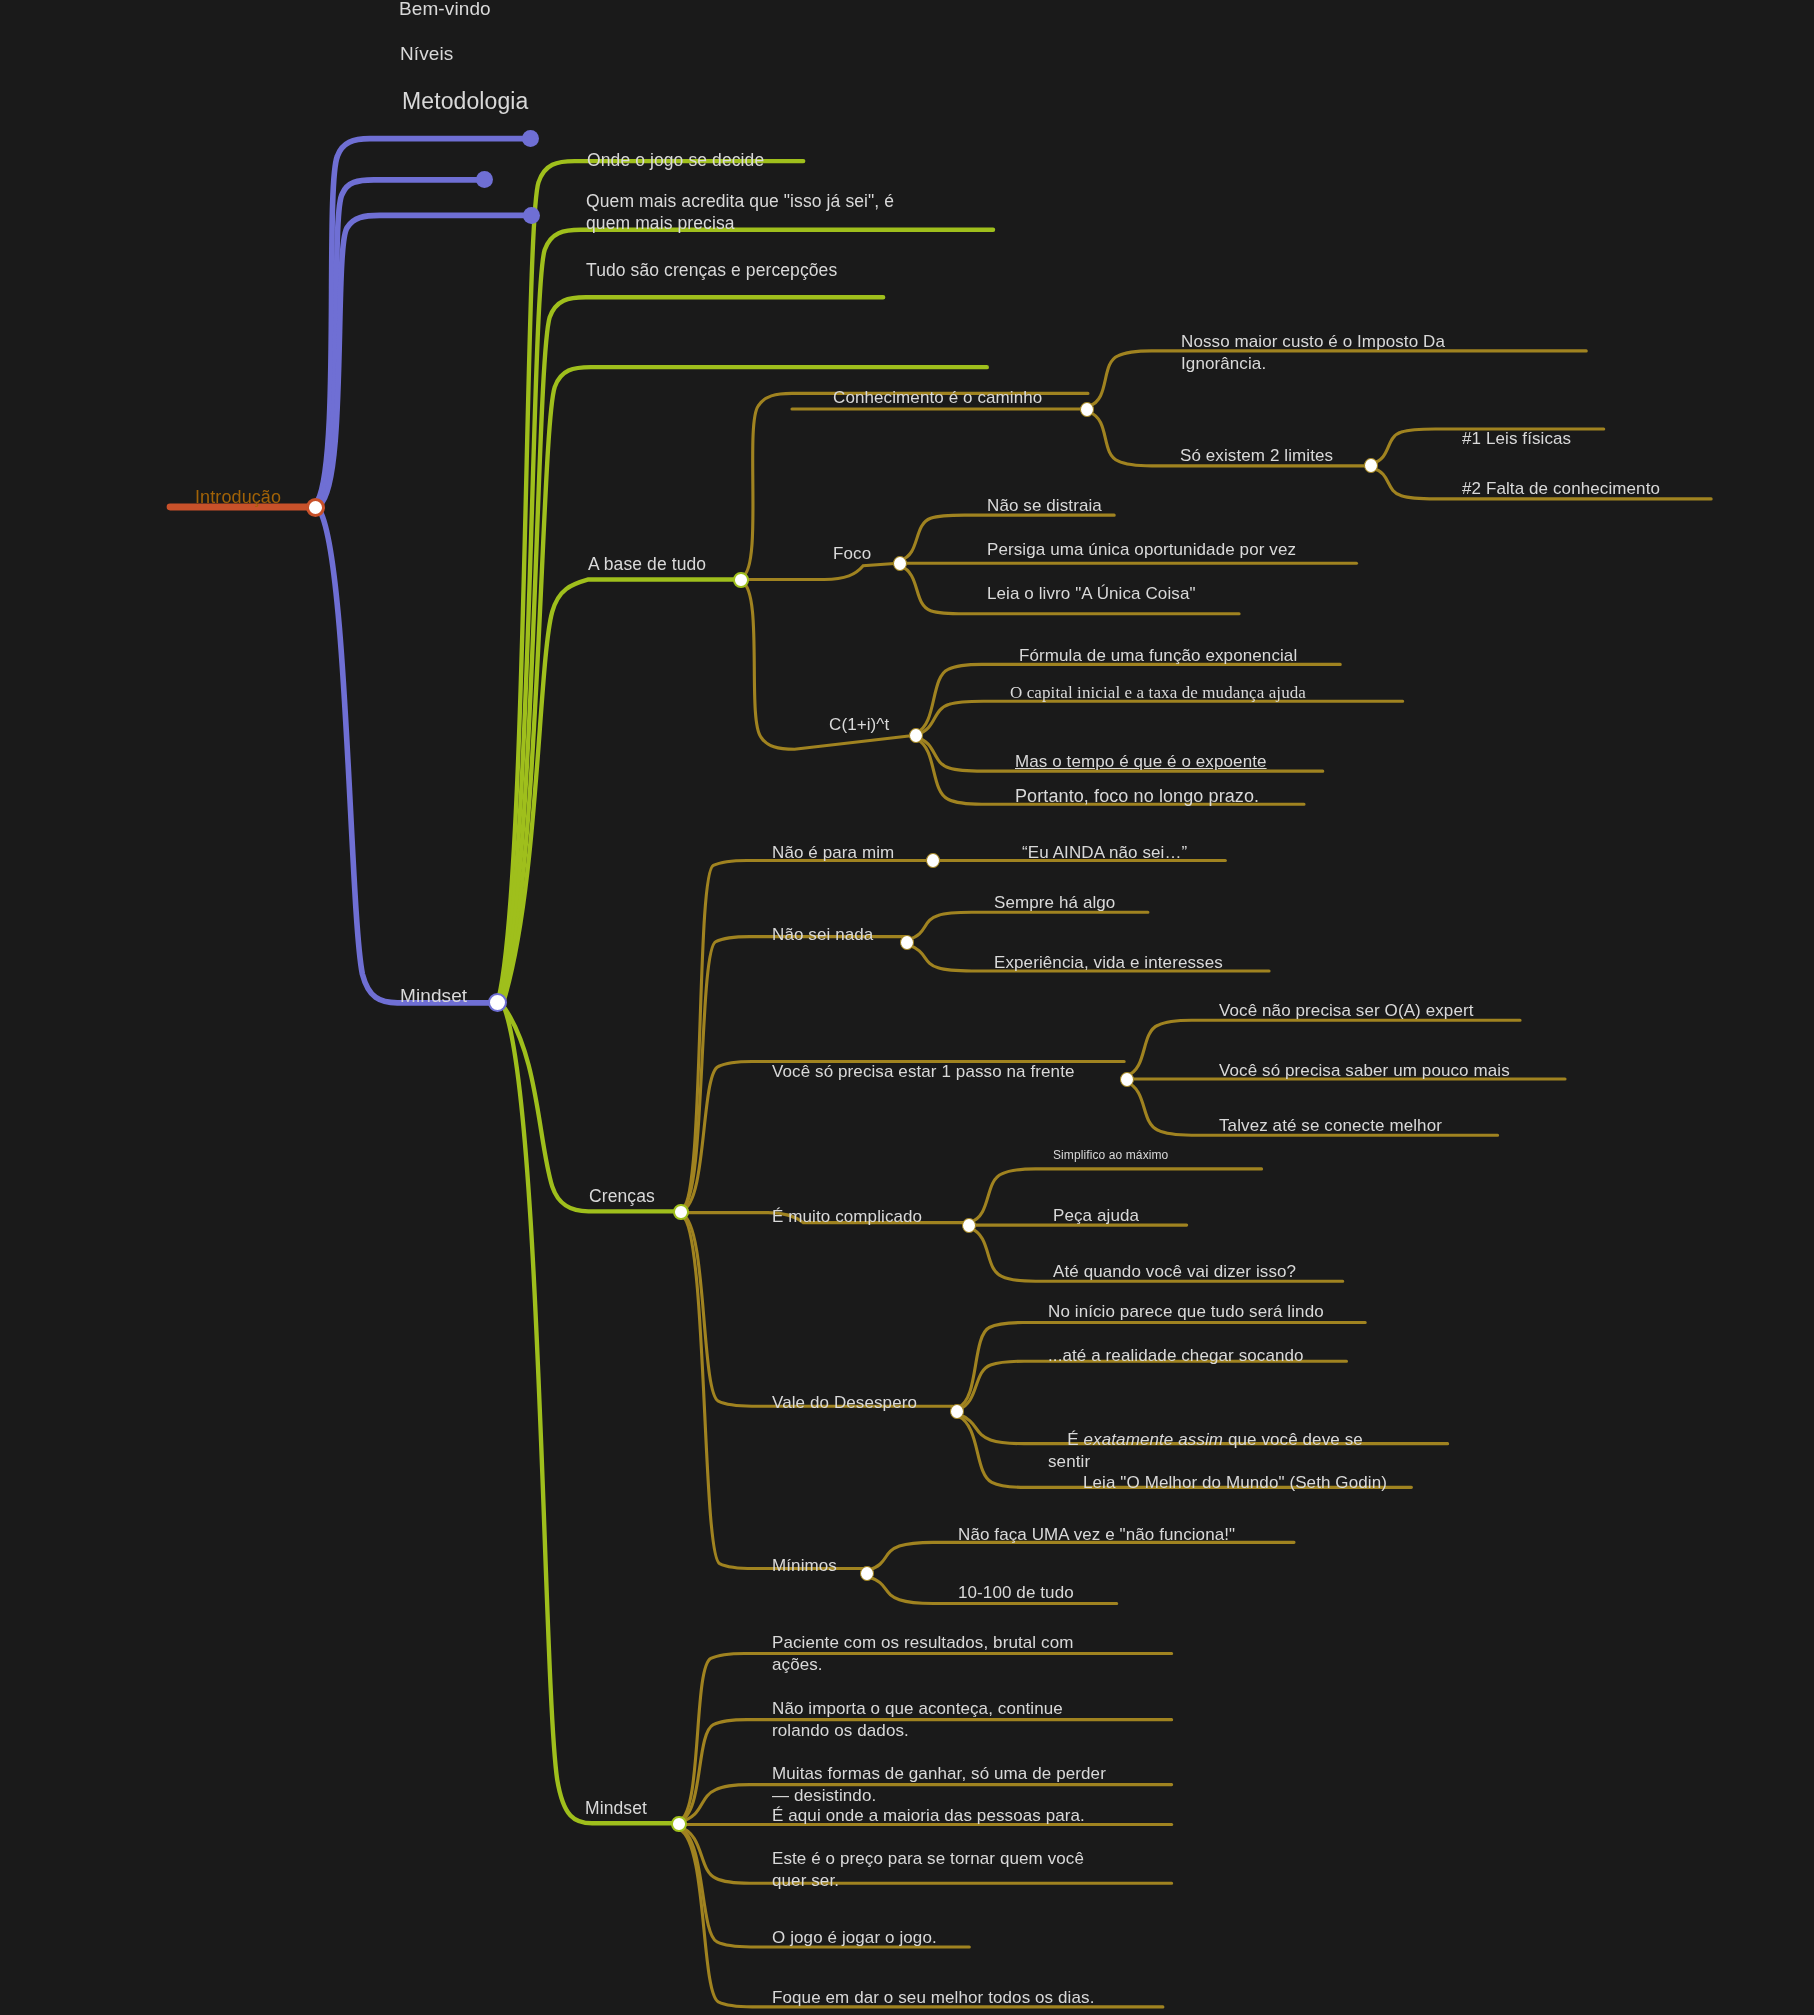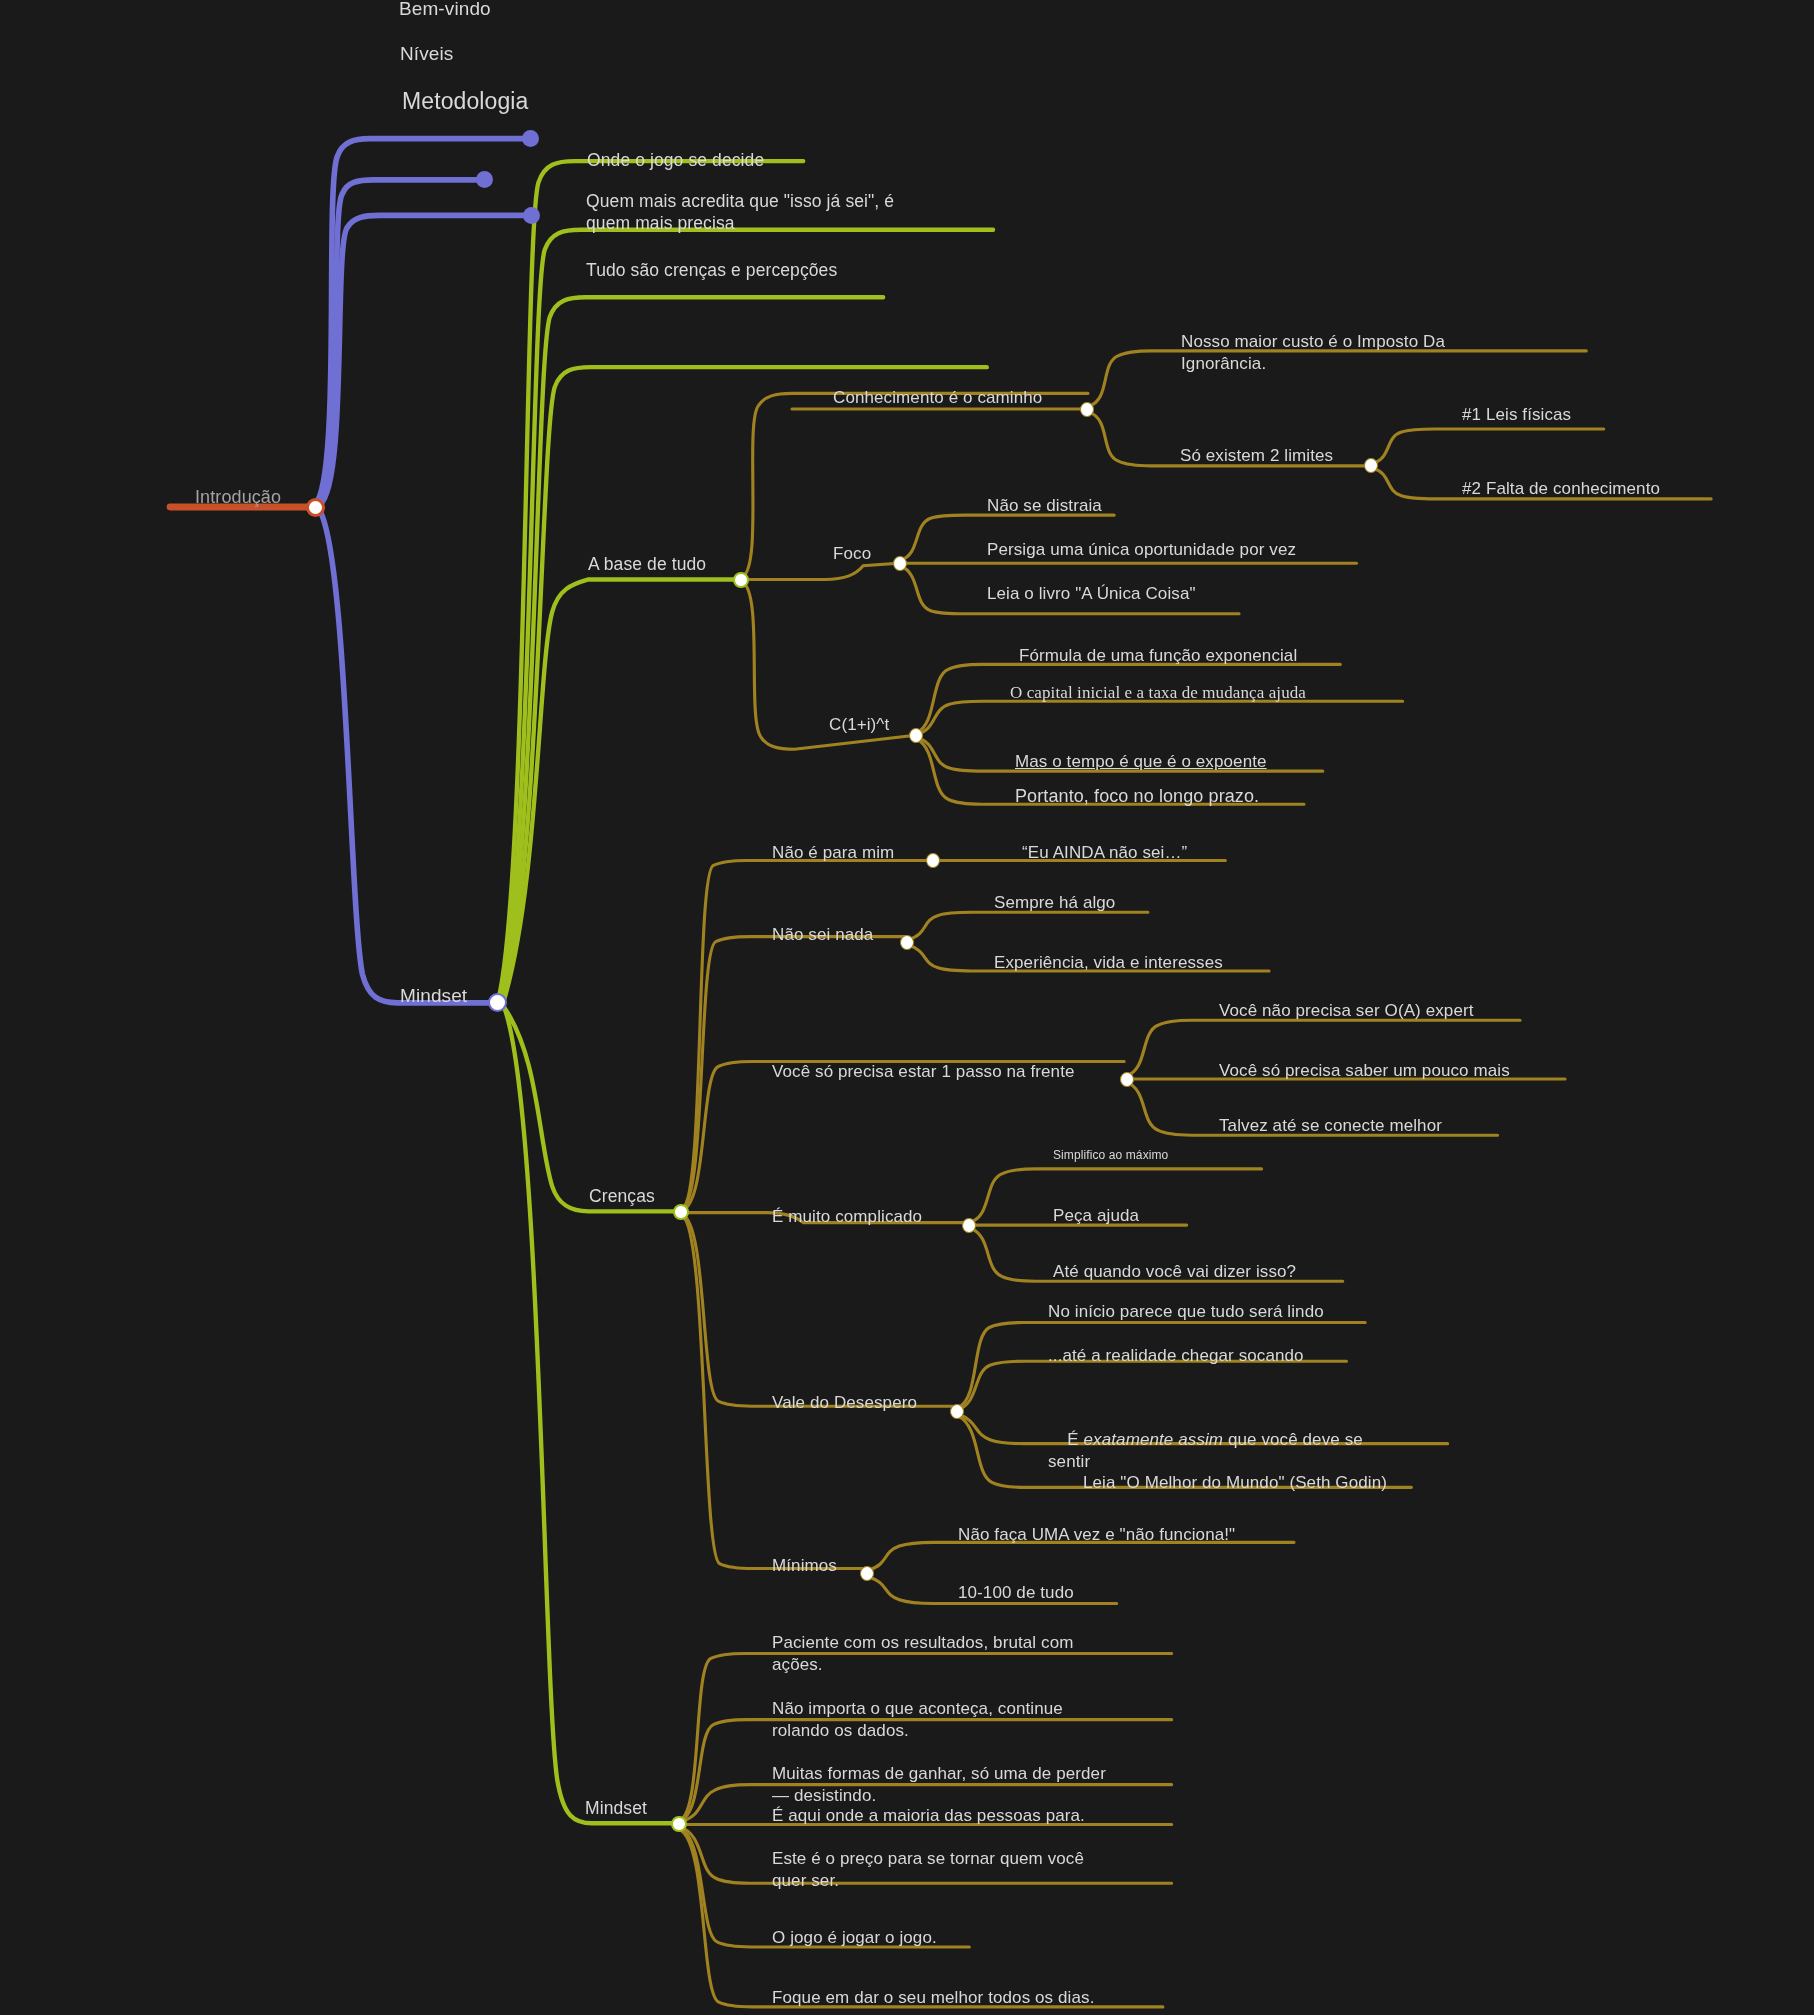--- a/index.html
+++ b/index.html
@@ -1,20 +1,20 @@
 <!DOCTYPE html>
 <html style="font-size:10px"><head>
 <meta charset="utf-8">
 <style>
   html,body{margin:0;padding:0;background:#1a1a1a;}
   #stage{position:relative;width:1815px;height:2015px;background:#1a1a1a;overflow:hidden;
          font-family:"Liberation Sans","DejaVu Sans",sans-serif;}
   #wires{position:absolute;left:0;top:0;width:1815px;height:2015px;}
   .lbl{position:absolute;color:#d9d9d9;white-space:pre;line-height:1.28;letter-spacing:0.1px;}
-  .lbl.root{color:#a3a3a3;}
+  .lbl.root{color:#a16207;}
   .dot{position:absolute;border-radius:50%;background:#ffffff;box-sizing:border-box;}
   .it{font-style:italic;}
 </style>
 </head>
 <body>
 
 <div id="stage">
 
   <svg id="wires" viewBox="0 0 2906 3227">
     <g fill="none" stroke-linecap="round">
@@ -137,21 +137,21 @@
 quem mais precisa</div>
   <div class="lbl" style="left:586px;top:259px;font-size:17.5px;">Tudo são crenças e percepções</div>
   <div class="lbl" style="left:588px;top:553px;font-size:17.5px;">A base de tudo</div>
   <div class="lbl" style="left:589px;top:1185px;font-size:17.5px;">Crenças</div>
   <div class="lbl" style="left:585px;top:1797px;font-size:17.5px;">Mindset</div>
 
   <div class="lbl" style="left:833px;top:387px;font-size:17px;">Conhecimento é o caminho</div>
   <div class="lbl" style="left:1181px;top:331px;font-size:17px;">Nosso maior custo é o Imposto Da
 Ignorância.</div>
   <div class="lbl" style="left:1180px;top:445px;font-size:17px;">Só existem 2 limites</div>
-  <div class="lbl" style="left:1462px;top:404px;font-size:17px;">#1 Leis físicas</div>
+  <div class="lbl" style="left:1462px;top:428px;font-size:17px;">#1 Leis físicas</div>
   <div class="lbl" style="left:1462px;top:478px;font-size:17px;">#2 Falta de conhecimento</div>
 
   <div class="lbl" style="left:833px;top:543px;font-size:17px;">Foco</div>
   <div class="lbl" style="left:987px;top:495px;font-size:17px;">Não se distraia</div>
   <div class="lbl" style="left:987px;top:539px;font-size:17px;">Persiga uma única oportunidade por vez</div>
   <div class="lbl" style="left:987px;top:583px;font-size:17px;">Leia o livro "A Única Coisa"</div>
 
   <div class="lbl" style="left:829px;top:714px;font-size:17px;">C(1+i)^t</div>
   <div class="lbl" style="left:1019px;top:645px;font-size:17px;">Fórmula de uma função exponencial</div>
   <div class="lbl" style="left:1010px;top:682px;font-size:17px;font-family:Liberation Serif, serif;">O capital inicial e a taxa de mudança ajuda</div>

